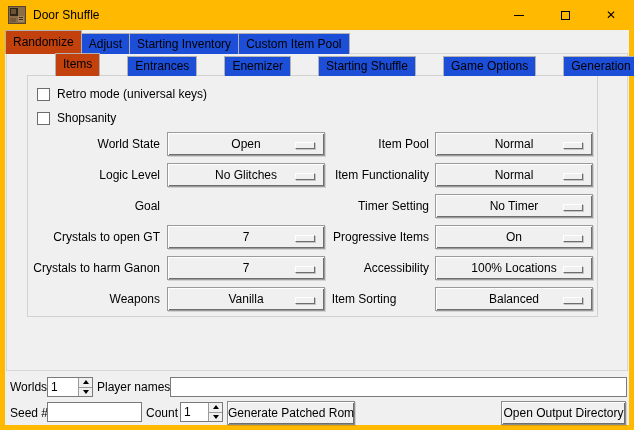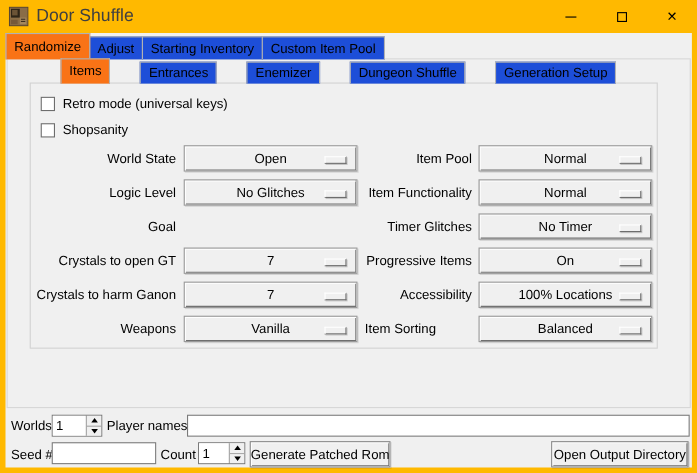--- a/index.html
+++ b/index.html
@@ -11,41 +11,41 @@
     background:#ffb900; overflow:hidden;
   }
   .client {
     position:absolute; left:5px; top:30px; width:624px; height:395px;
     background:#f0f0f0;
   }
 
   
   .titlebar { position:absolute; left:0; top:0; width:634px; height:30px; background:#ffb900; }
   .app-icon { position:absolute; left:8px; top:6px; width:18px; height:18px; }
-  .title-text { position:absolute; left:33px; top:0; height:30px; line-height:30px; font-size:16px; color:#404040; }
+  .title-text { position:absolute; left:33px; top:0; height:30px; line-height:30px; font-size:12px; color:#000000; }
   .win-btn { position:absolute; top:0; width:46px; height:30px; display:flex; align-items:center; justify-content:center; }
   .btn-min { right:92px; } .btn-max { right:46px; } .btn-close { right:0; }
   .glyph-min { width:10px; height:0; border-top:1px solid #000; }
   .glyph-max { width:9px; height:9px; border:1px solid #000; }
   .glyph-close { font-size:12px; line-height:1; color:#000; }
 
   
   .outer-frame { position:absolute; left:6px; top:53px; width:622px; height:318px; border:1px solid #d7d7d7; }
   .inner-frame { position:absolute; left:27px; top:75px; width:571px; height:242px; border:1px solid #d2d2d2; }
 
   
   .tabrow { position:absolute; display:flex; align-items:flex-end; }
   .tabrow-main { left:5px; top:31px; height:23px; }
   .tabrow-sub  { left:27px; top:54px; height:22px; }
   .tab {
     position:relative; background:#1d4ed8; border:1px solid #b2b2b2; border-bottom:none;
     padding:0 7px; height:21px; line-height:20px; margin-right:-1px; white-space:nowrap; z-index:2;
   }
   .tabrow-sub .tab { height:20px; line-height:19px;margin-left:28px; }
-  .tab.active { background:#f97316; height:24px; line-height:22px; z-index:3; }
+  .tab.active { background:#c2410c; height:24px; line-height:22px; z-index:3; }
   .tabrow-sub .tab.active { height:23px; line-height:21px; }
 
   
   .check-row { position:absolute; left:37px; height:16px; display:flex; align-items:center; }
   .checkbox { width:13px; height:13px; background:#fff; border:1px solid #6d6d6d; margin-right:7px; }
   .check-label { white-space:nowrap; }
 
   
   .opt-label { position:absolute; height:24px; line-height:24px; text-align:right; white-space:nowrap; }
   .opt-label.col-left  { left:27px;  width:133px; }
@@ -124,21 +124,22 @@
     <div class="tab active">Randomize</div>
     <div class="tab">Adjust</div>
     <div class="tab">Starting Inventory</div>
     <div class="tab">Custom Item Pool</div>
   </div>
 
   <div class="tabrow tabrow-sub">
     <div class="tab active">Items</div>
     <div class="tab">Entrances</div>
     <div class="tab">Enemizer</div>
-    <div class="tab">Dungeon Shuffle</div>
+    <div class="tab">Starting Shuffle</div>
+    <div class="tab">Game Options</div>
     <div class="tab">Generation Setup</div>
   </div>
 
   <div class="check-row" style="top:86px;">
     <span class="checkbox"></span>
     <span class="check-label">Retro mode (universal keys)</span>
   </div>
   <div class="check-row" style="top:110px;">
     <span class="checkbox"></span>
     <span class="check-label">Shopsanity</span>
@@ -160,21 +161,21 @@
     <span>No Glitches</span>
     <span class="menu-indicator"></span>
   </div>
   <div class="opt-label col-right" style="top:163px;">Item Functionality</div>
   <div class="opt-menu col-right" style="top:163px;">
     <span>Normal</span>
     <span class="menu-indicator"></span>
   </div>
 
   <div class="opt-label col-left" style="top:194px;">Goal</div>
-  <div class="opt-label col-right" style="top:194px;">Timer Glitches</div>
+  <div class="opt-label col-right" style="top:194px;">Timer Setting</div>
   <div class="opt-menu col-right" style="top:194px;">
     <span>No Timer</span>
     <span class="menu-indicator"></span>
   </div>
 
   <div class="opt-label col-left" style="top:225px;">Crystals to open GT</div>
   <div class="opt-menu col-left" style="top:225px;">
     <span>7</span>
     <span class="menu-indicator"></span>
   </div>

